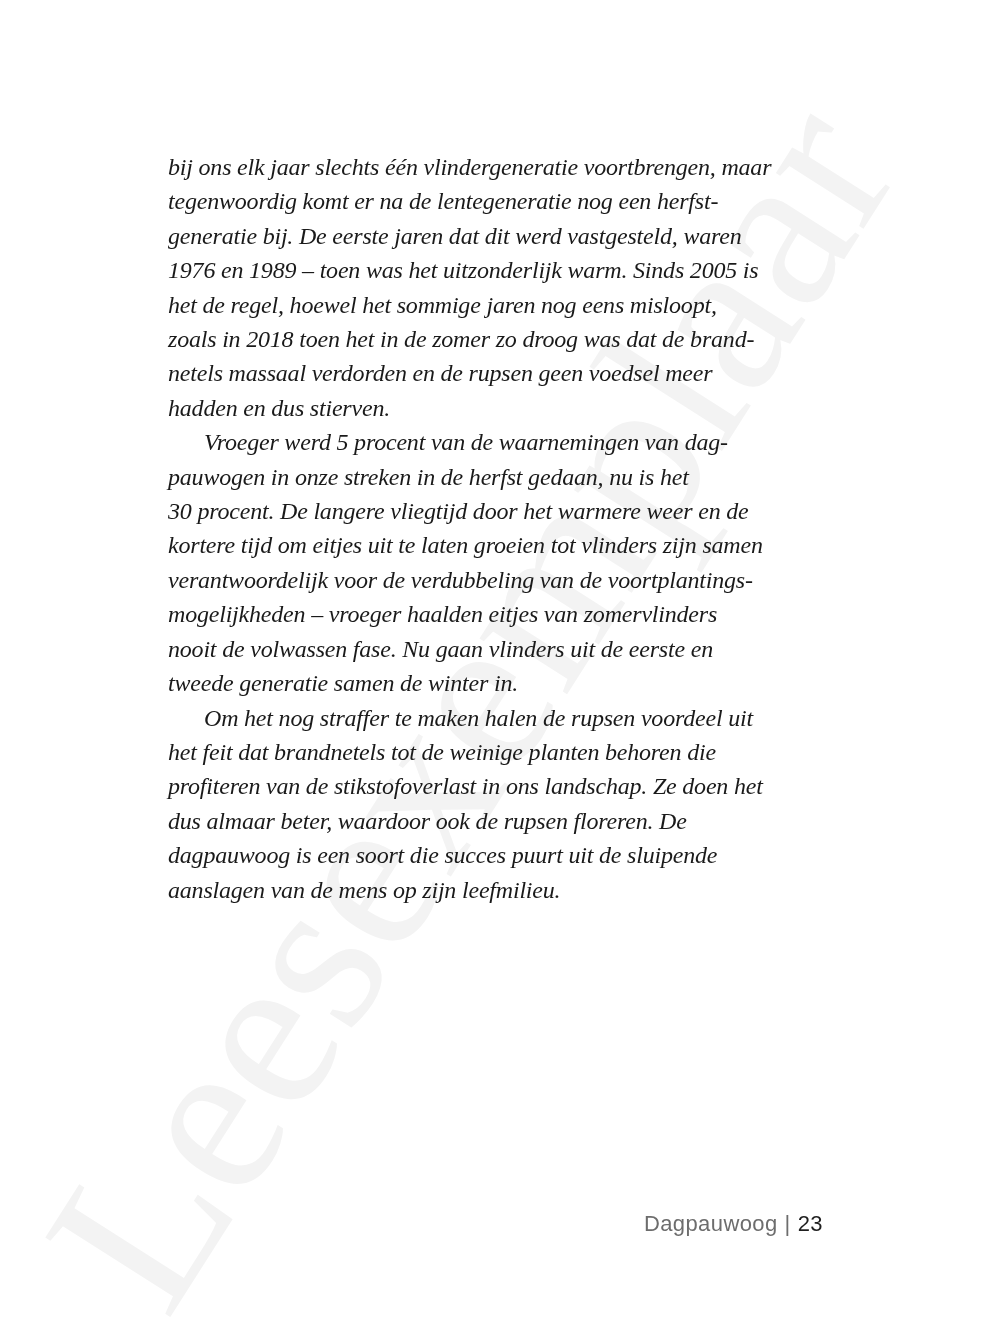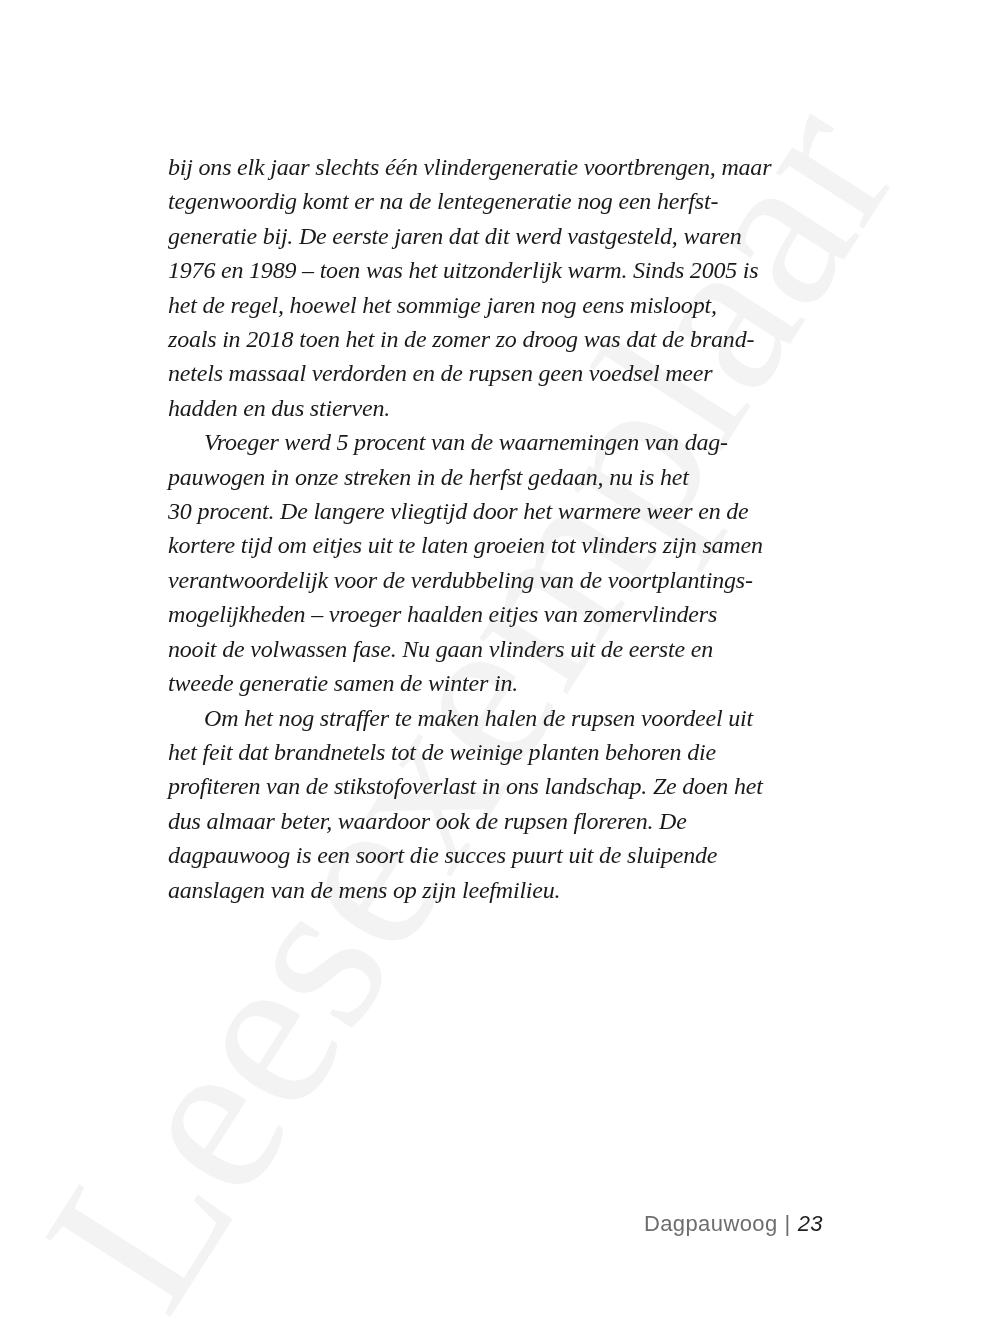--- a/index.html
+++ b/index.html
@@ -49,21 +49,21 @@
     top: 1211px;
     right: 177px;
     z-index: 1;
     font-family: "Liberation Sans", sans-serif;
     font-size: 22px;
     letter-spacing: 0.4px;
     color: #6d6d6d;
     white-space: nowrap;
   }
   .footer .sep { margin: 0 7px; color: #6d6d6d; font-weight: 300; }
-  .footer .pagenum { color: #1f1f1f; font-style: italic; }
+  .footer .pagenum { color: #1f1f1f; }
 </style>
 </head>
 <body>
 
 <div class="page">
 
   <div class="watermark">Leesexemplaar</div>
 
   <main class="content">
     <p class="para">bij ons elk jaar slechts één vlindergeneratie voortbrengen, maar

